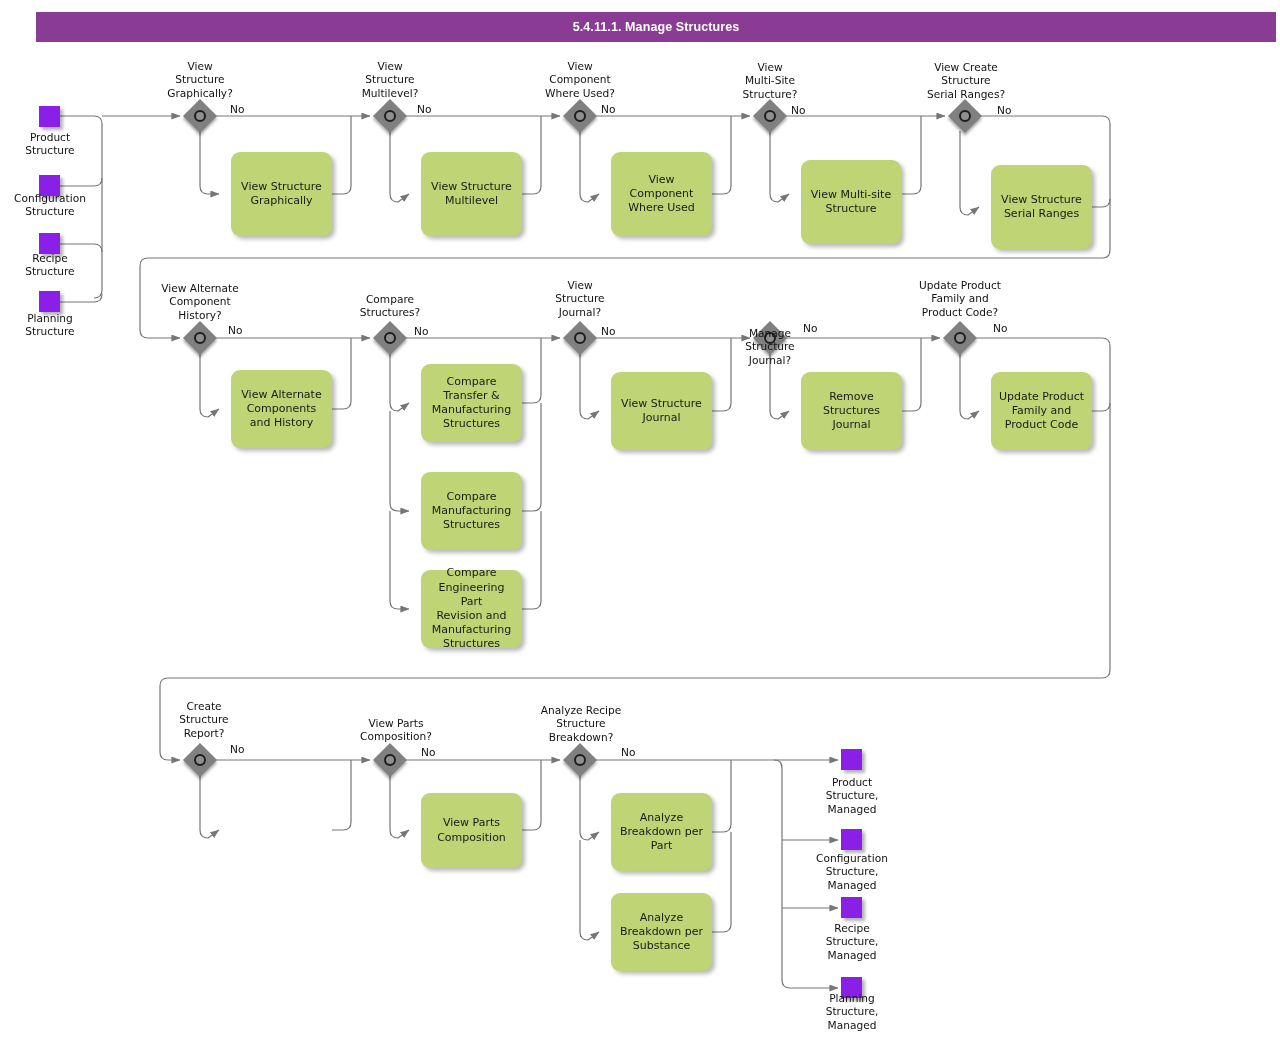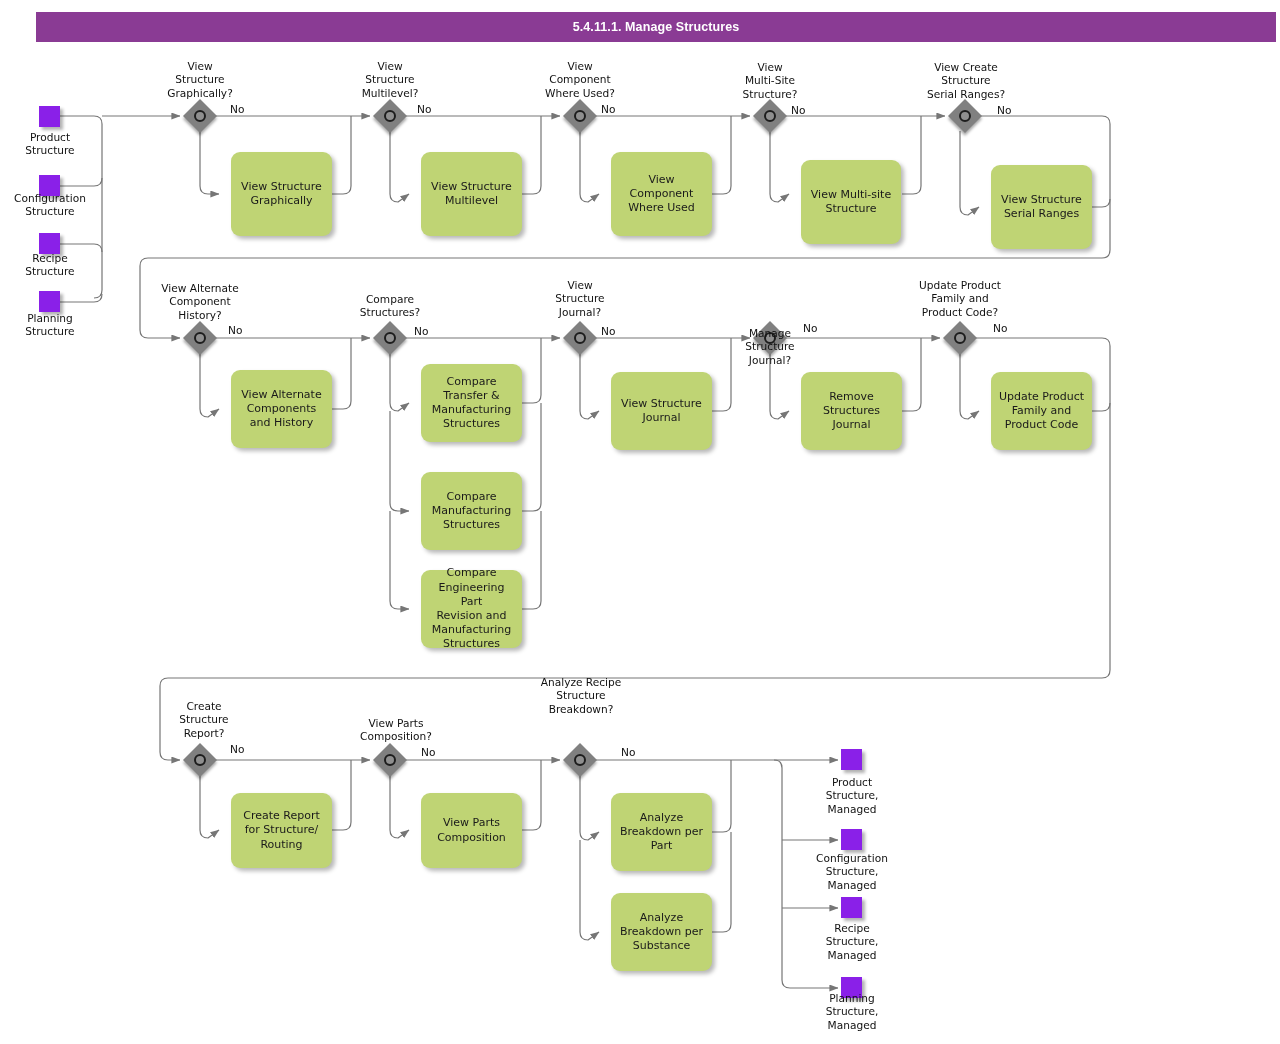--- a/index.html
+++ b/index.html
@@ -307,28 +307,25 @@
       <div class="ring"></div>
   </div>
   <div class="gwlabel" style="left:330px;top:717px;width:132px;">View Parts
 Composition?</div>
   <div class="nolabel" style="left:421px;top:746px;">No</div>
 
   <div class="gw" style="left:565px;top:745px;">
     <div class="dia"></div>
       <div class="ring"></div>
   </div>
-  <div class="gwlabel" style="left:515px;top:676px;width:132px;">Analyze Recipe
+  <div class="gwlabel" style="left:515px;top:704px;width:132px;">Analyze Recipe
 Structure
 Breakdown?</div>
   <div class="nolabel" style="left:621px;top:746px;">No</div>
 
-  <div class="node task" style="left:231px;top:793px;width:101px;height:75px;white-space:pre-line;">Create Report
-for Structure/
-Routing</div>
   <div class="node task" style="left:421px;top:793px;width:101px;height:75px;white-space:pre-line;">View Parts
 Composition</div>
   <div class="node task" style="left:611px;top:793px;width:101px;height:78px;white-space:pre-line;">Analyze
 Breakdown per
 Part</div>
   <div class="node task" style="left:611px;top:893px;width:101px;height:78px;white-space:pre-line;">Analyze
 Breakdown per
 Substance</div>
 
   <div class="node datasq" style="left:841px;top:749px;"></div>

